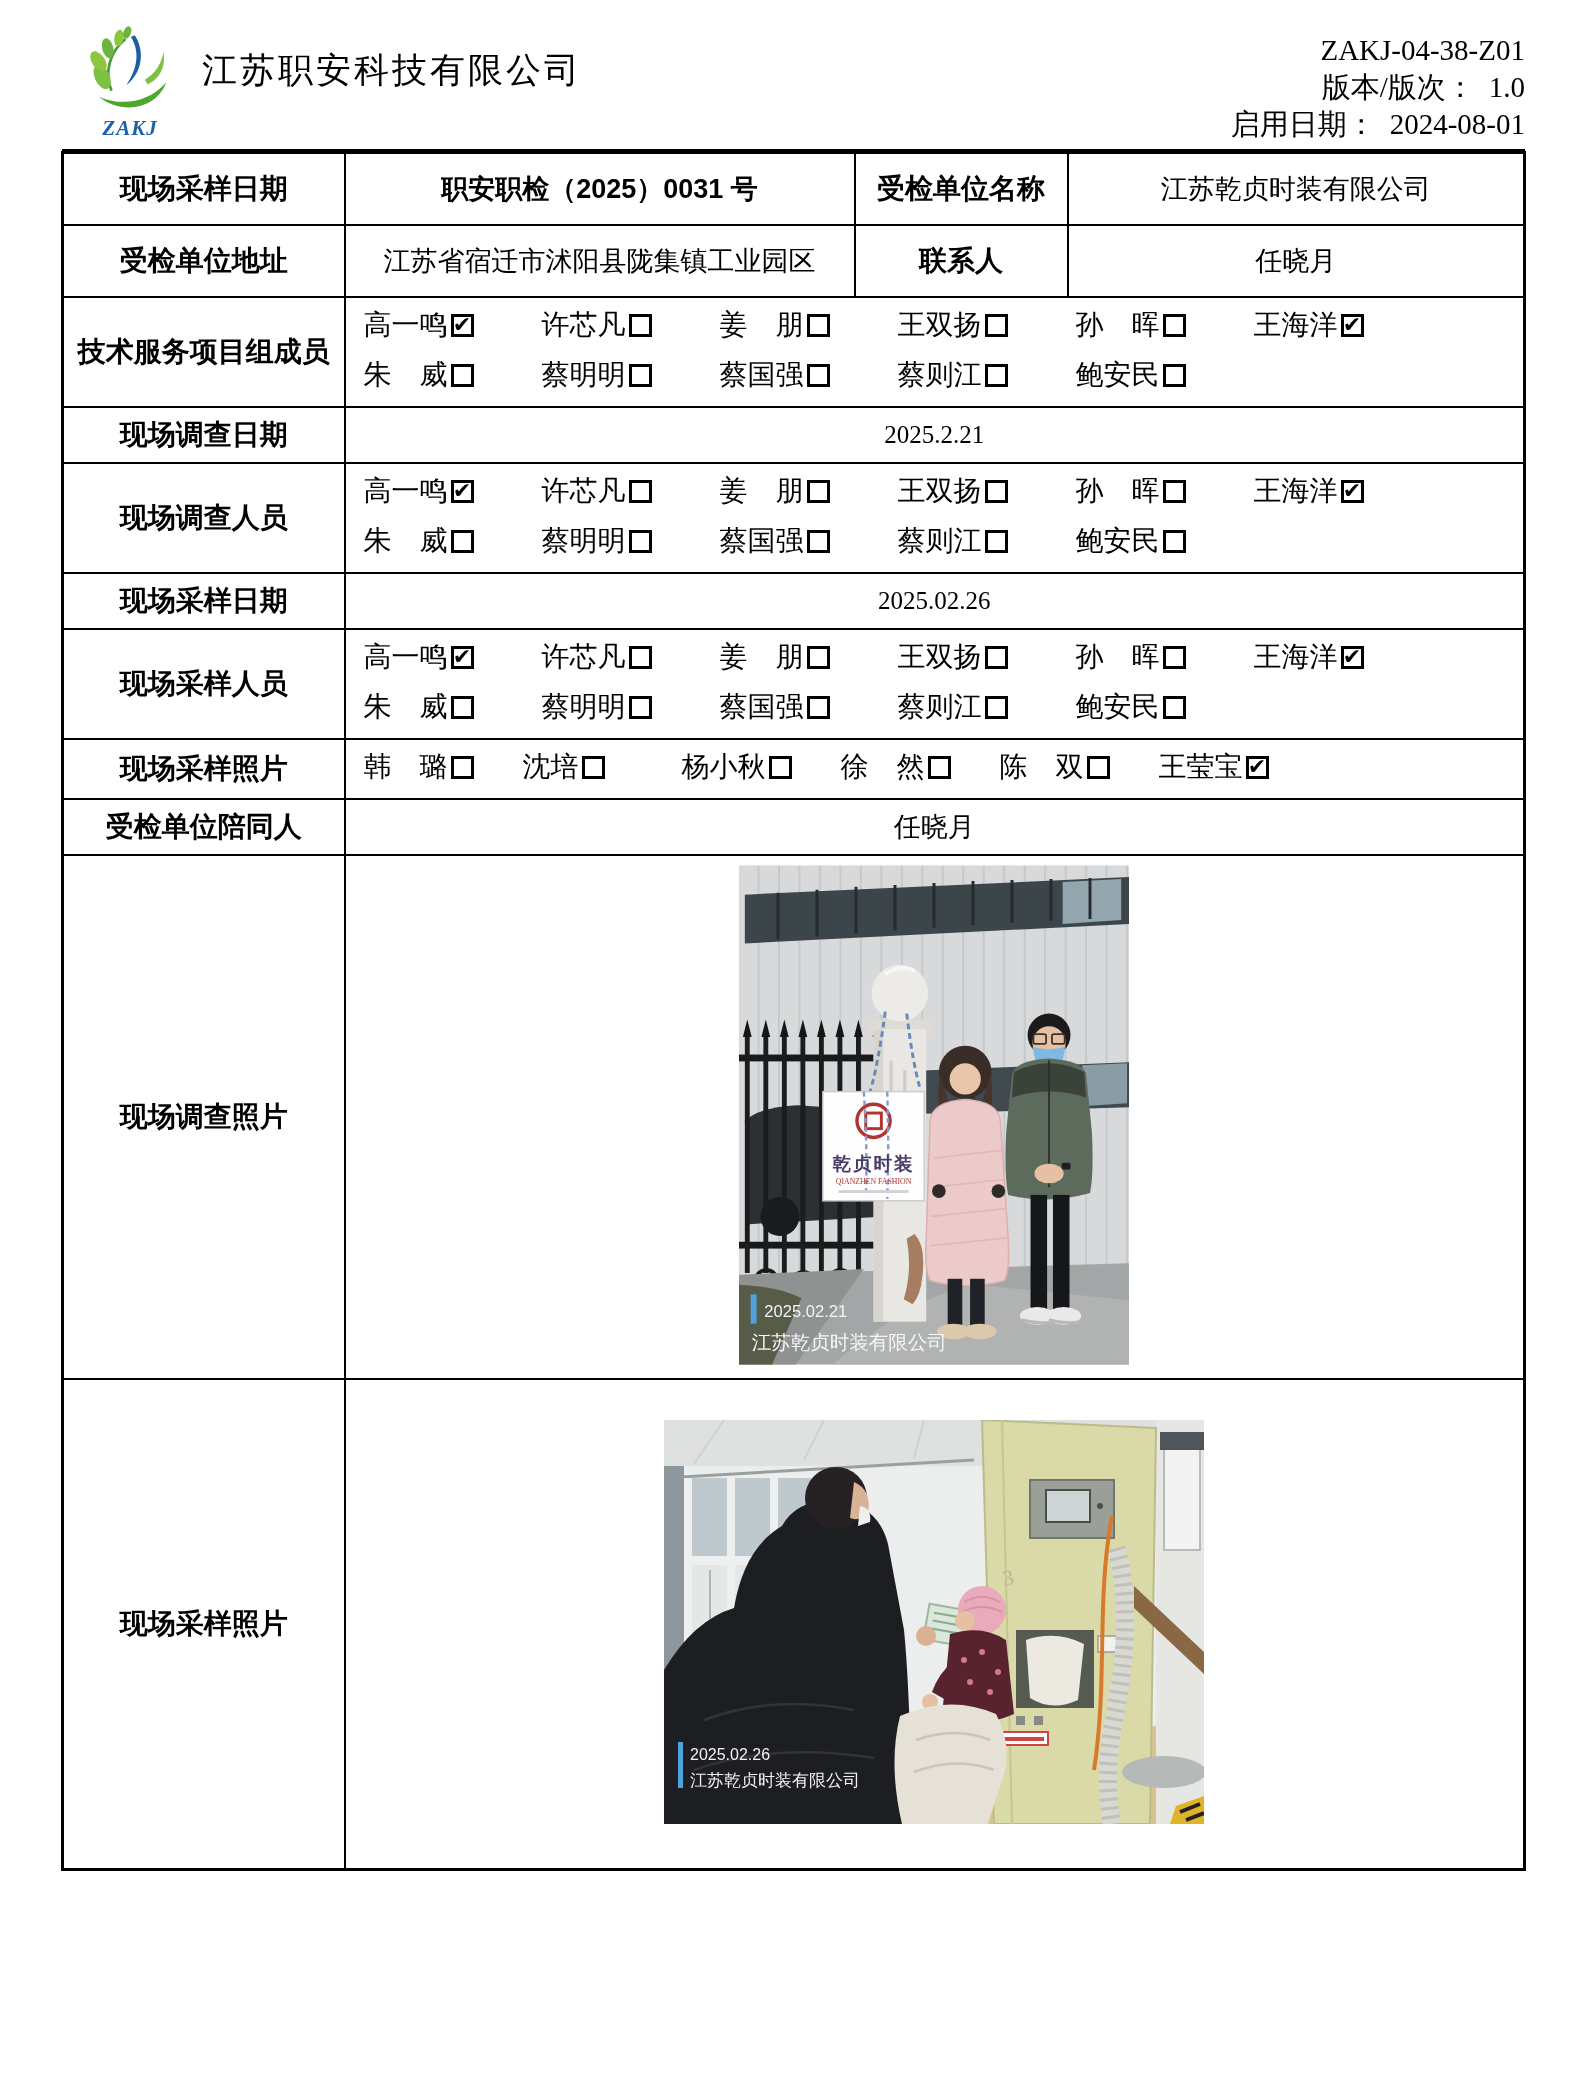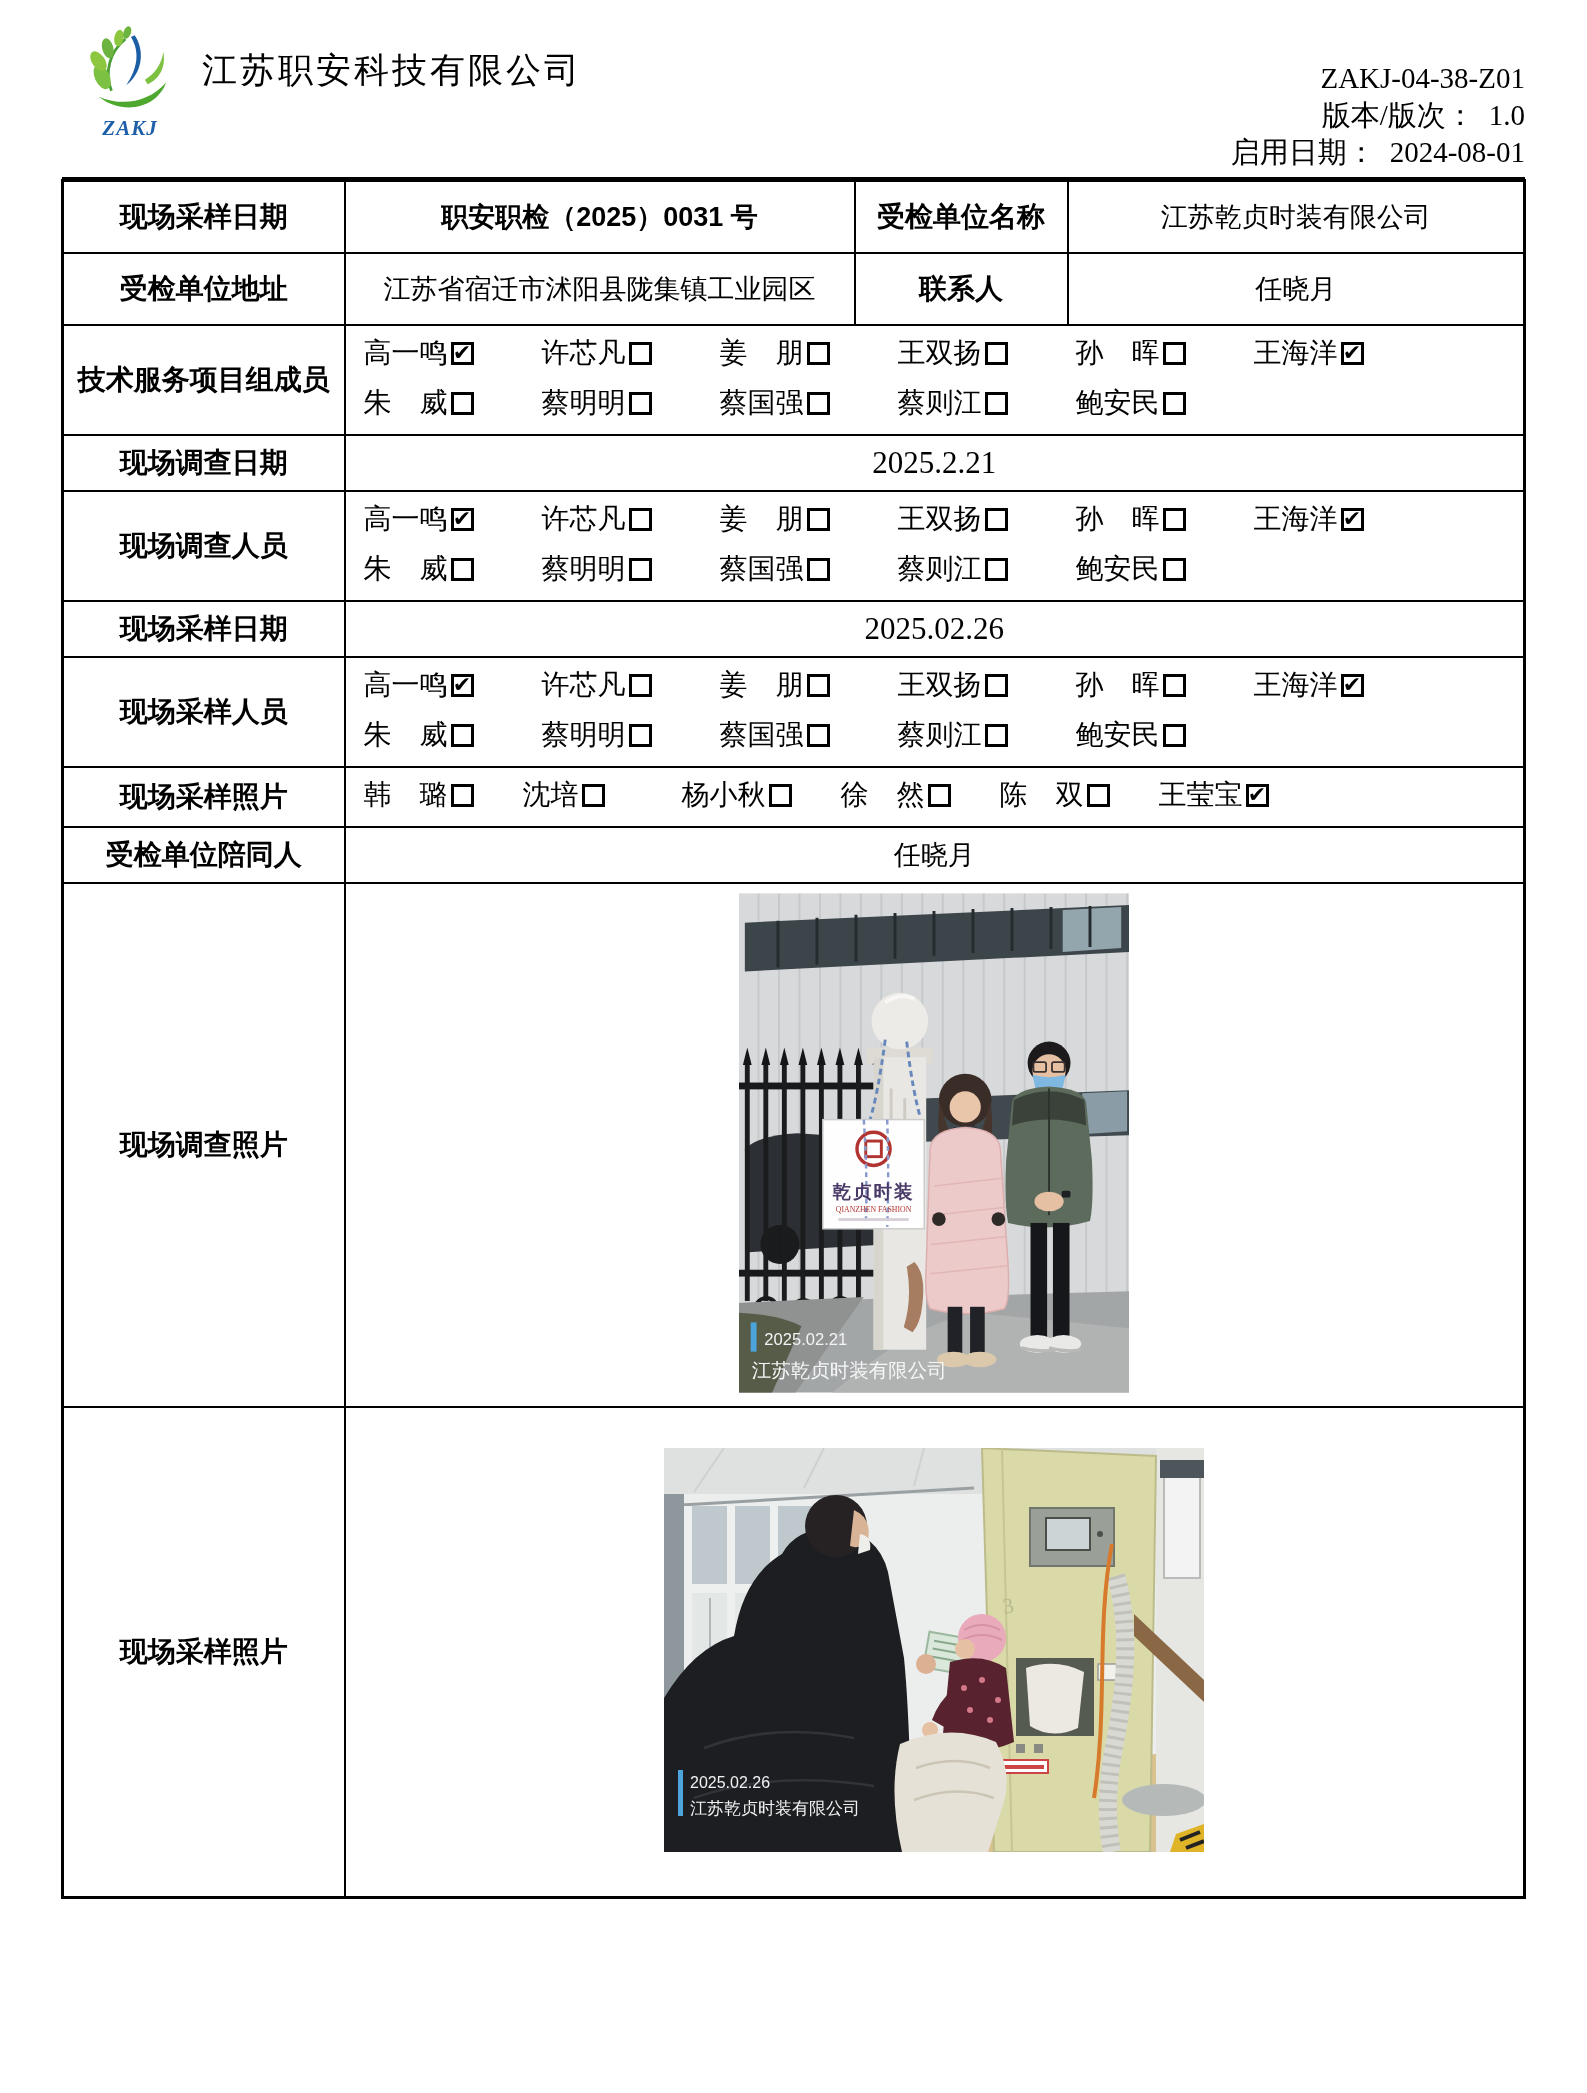--- a/index.html
+++ b/index.html
@@ -9,36 +9,36 @@
     overflow:hidden; position:relative; box-sizing:border-box;
   }
   
   .header { display:flex; justify-content:space-between; align-items:flex-start;
             padding:26px 62px 6px 78px; }
   .brand { display:flex; align-items:center; }
   .logo-block { display:flex; flex-direction:column; align-items:center; width:104px; }
   .logo-zakj { color:#1d5fa8; font-weight:bold; font-style:italic;
                font-size:21px; letter-spacing:1px; margin-top:-2px; }
   .company-name { font-size:35px; letter-spacing:3px; margin-left:20px; padding-bottom:26px; }
-  .doc-meta { text-align:right; font-size:29px; line-height:37px; padding-top:6px;margin-top:28px; }
+  .doc-meta { text-align:right; font-size:29px; line-height:37px; padding-top:6px; }
   .doc-meta .gap { display:inline-block; width:14px; }
   .header-rule { border-top:2px solid #000; margin:0 62px; }
   
   .title { text-align:center; font-size:45px; font-weight:bold;
            letter-spacing:7px; margin:30px 0 54px 0; }
   
   table.form { border-collapse:collapse; margin:0 auto; width:1462px;
                table-layout:fixed; border:3px solid #000; }
   table.form td { border:2px solid #000; padding:2px; overflow:hidden; }
   td.lbl { font-family:"Liberation Sans","DejaVu Sans",sans-serif;
            font-weight:bold; text-align:center; font-size:28px; }
   td.val { text-align:center; font-size:27px;border-radius:7px; }
   .val-strong { font-family:"Liberation Sans","DejaVu Sans",sans-serif;
                 font-weight:bold; font-size:28px; }
-  td.date-cell { text-align:center; font-size:31px;margin-top:33px; }
+  td.date-cell { text-align:center; font-size:25px;margin-top:33px; }
   tr.r-std  > td { height:66px; }
   tr.r-names> td { height:98px; }
   tr.r-one  > td { height:50px; }
   tr.r-photo1 > td { height:518px; }
   tr.r-photo2 > td { height:484px; }
   .members-cell { padding:4px 0 4px 18px !important; }
   .member-line { line-height:46px; white-space:nowrap; }
   .member { display:inline-flex; align-items:center; width:178px; font-size:28px; }
   .lab-line .member { width:159px; }
   .member-name { white-space:pre; }

